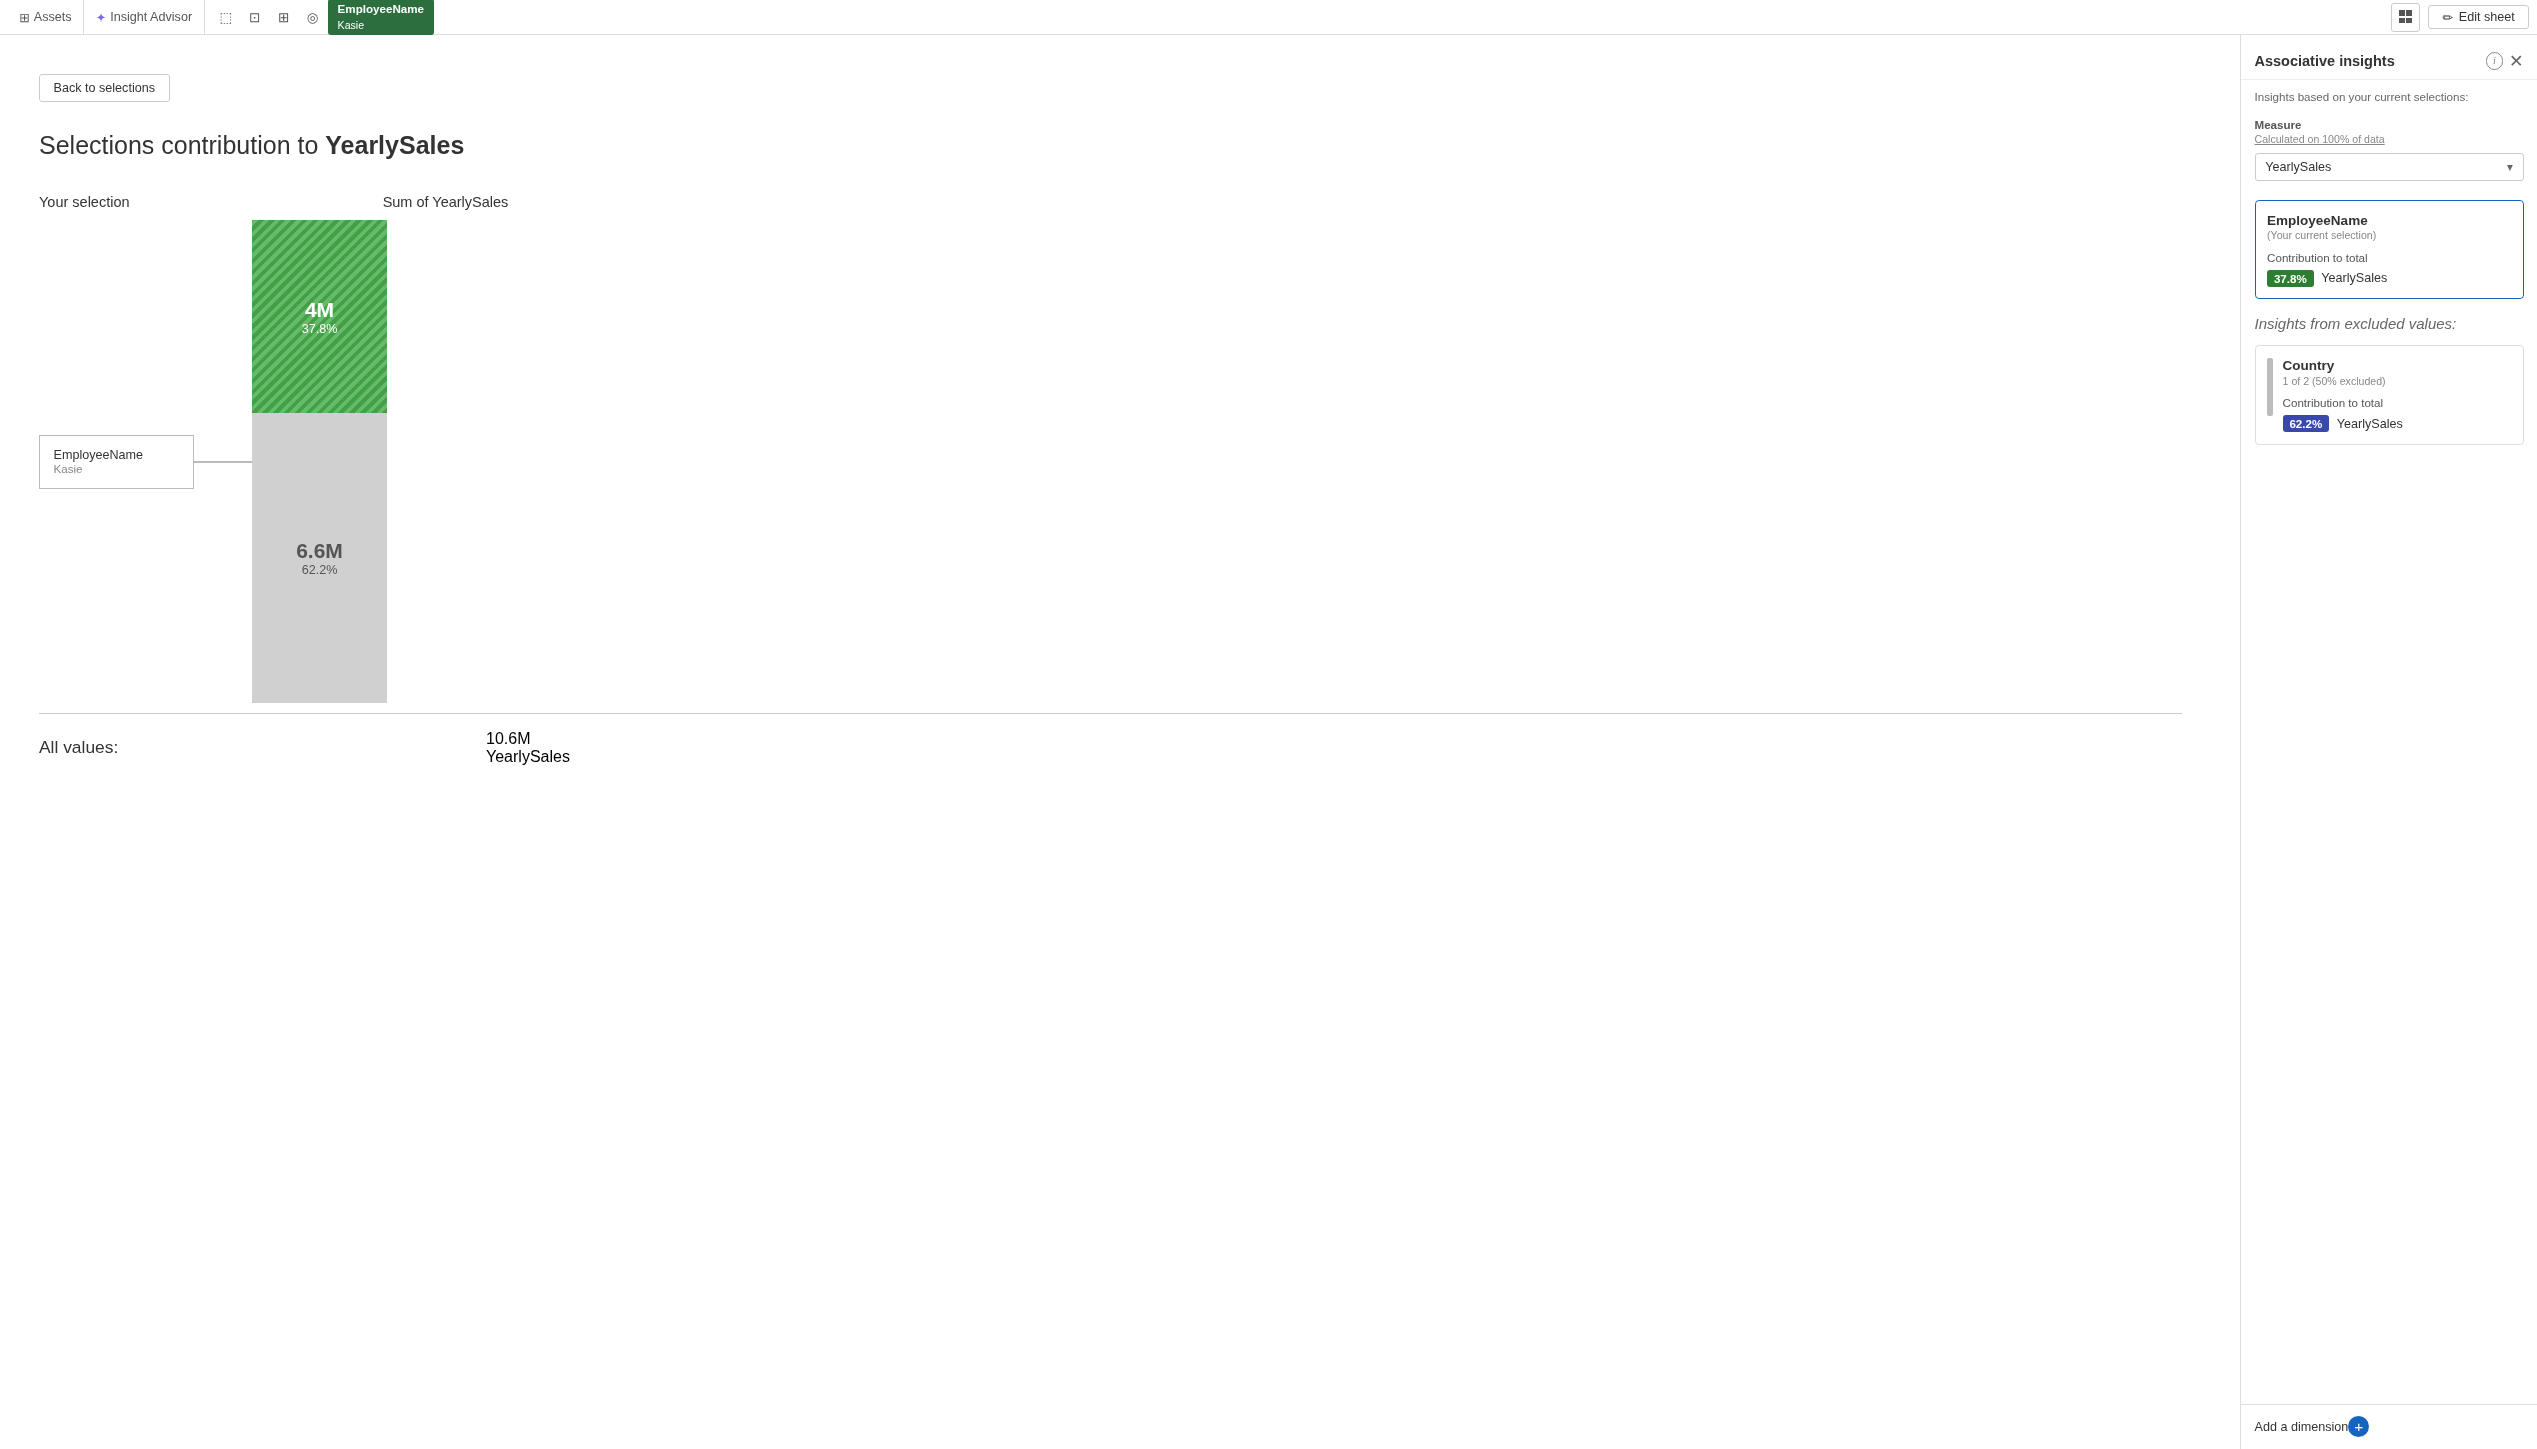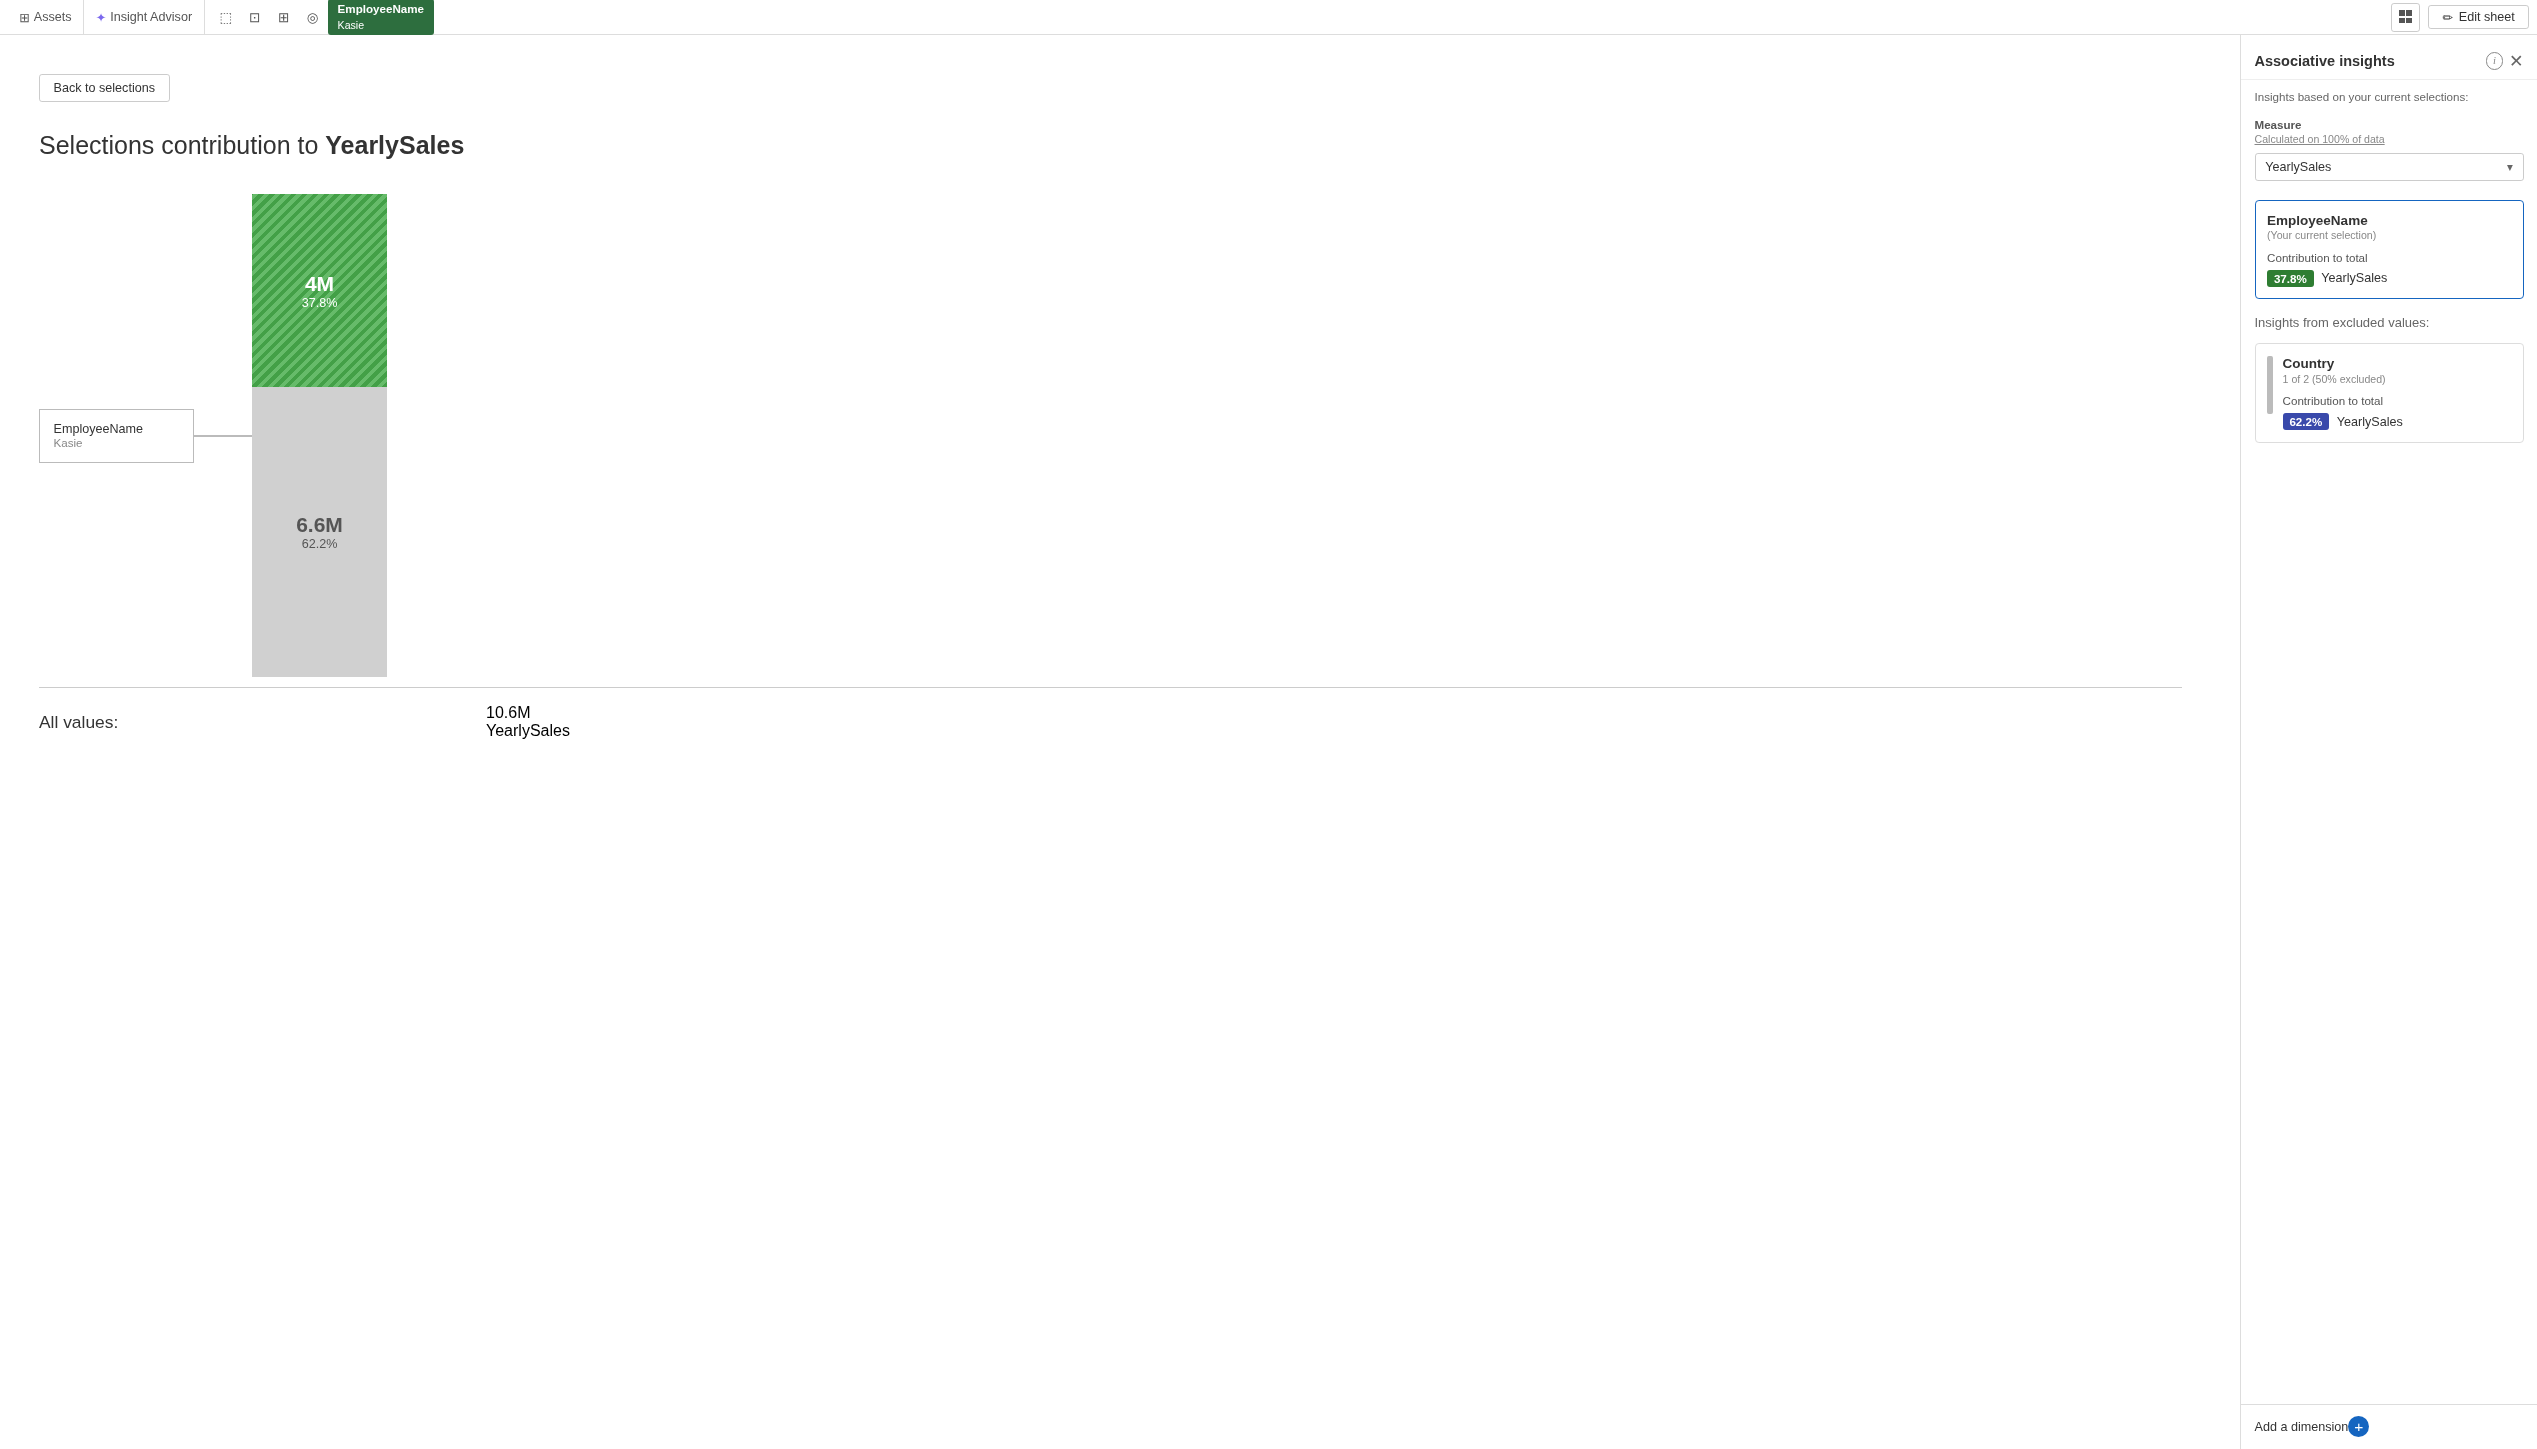--- a/index.html
+++ b/index.html
@@ -168,21 +168,21 @@
       background: #2e7d32; color: #fff; border-radius: 2.9px;
       padding: 1.9px 6.8px; font-size: 11.6px; font-weight: 600;
     }
     .badge-blue {
       background: #3949ab; color: #fff; border-radius: 2.9px;
       padding: 1.9px 6.8px; font-size: 11.6px; font-weight: 600;
     }
     .badge-measure { font-size: 12.6px; color: #333; }
 
     .sidebar-excluded-label {
-      font-size: 13px; color: #666; padding: 5.8px 13.5px 3.9px;
+      font-size: 15px; color: #666; padding: 5.8px 13.5px 3.9px; font-style: italic;
     }
 
     .add-dimension {
       display: flex; align-items: center; 
       padding: 11.6px 13.5px; border-top: 1px solid #ddd; margin-top: auto;
       font-size: 12.6px; color: #333; cursor: pointer;
     }
     .plus-circle {
       width: 21px; height: 21px; border-radius: 50%; background: #1565c0;
       color: #fff; display: flex; align-items: center; justify-content: center;
@@ -246,20 +246,26 @@
     </h1>
 
 
     <div class="chart-container">
       <div style="display:flex; gap:0; margin-bottom:15.5px; padding-left: 0;">
         <div style="min-width:213px;"></div>
         <div style="min-width:58px;"></div>
         <div style="display:flex; gap:0;">
           <div style="text-align:center; min-width:135px; font-size:14.5px; font-weight:500; color:#333;"></div>
         </div>
+      </div>
+      <div style="display:flex; align-items:flex-start; margin-bottom:9.7px;">
+        <div style="min-width:126px; font-size:14.5px; font-weight:500; color:#333; padding-top:0;">Your selection</div>
+        <div style="min-width:155px;"></div>
+        <div style="min-width:58px;"></div>
+        <div style="text-align:center; min-width:135px; font-size:14.5px; font-weight:500; color:#333;">Sum of YearlySales</div>
       </div>
 
       <div style="display:flex; align-items:center; gap:0;">
         <div class="selection-box">
           <div class="sel-name">EmployeeName</div>
           <div class="sel-value">Kasie</div>
         </div>
         <div class="connector-line"></div>
         <div class="bar-wrapper">
           <div class="bar-stack">

